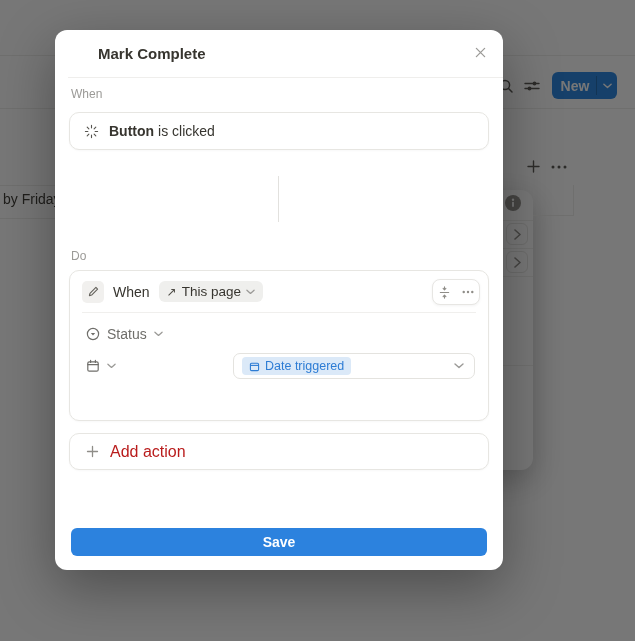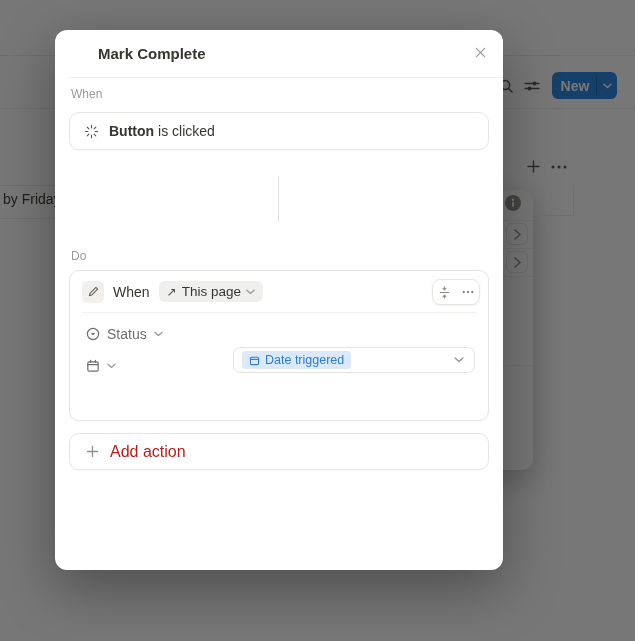--- a/index.html
+++ b/index.html
@@ -247,21 +247,21 @@
               <rect x="1.8" y="2.8" width="10.4" height="9.4" rx="1.5" fill="none" stroke="currentColor" stroke-width="1.2"></rect>
               <path d="M1.8 5.6h10.4M4.6 1.4v2M9.4 1.4v2" stroke="currentColor" stroke-width="1.2" stroke-linecap="round"></path>
             </svg>
         </span>
         <span class="chevi" style="color:#9b9a97;">
           <svg width="9" height="6" viewBox="0 0 10 6">
               <path d="M1 1l4 3.6L9 1" fill="none" stroke="currentColor" stroke-width="1.4" stroke-linecap="round" stroke-linejoin="round"></path>
             </svg>
         </span>
       </div>
-      <div class="prop-select" style="top:76px;">
+      <div class="prop-select" style="top:82px;">
         <span class="tag tag-blue">
           <span>
             <svg width="11" height="11" viewBox="0 0 14 14">
                 <rect x="1.8" y="2.8" width="10.4" height="9.4" rx="1.5" fill="none" stroke="currentColor" stroke-width="1.4"></rect>
                 <path d="M1.8 5.6h10.4" stroke="currentColor" stroke-width="1.4"></path>
               </svg>
           </span>
           <span>Date triggered</span>
         </span>
         <span class="chevi">
@@ -275,14 +275,17 @@
 
     <div class="card add-action">
       <span>
         <svg width="13" height="13" viewBox="0 0 13 13">
             <path d="M6.5 1.5v10M1.5 6.5h10" stroke="#8f8d88" stroke-width="1.3" stroke-linecap="round"></path>
           </svg>
       </span>
       <span class="lbl">Add action</span>
     </div>
 
+    <div class="save-btn">
+      <span>Save</span>
+    </div>
   </div>
 </div>
 
 </body></html>

